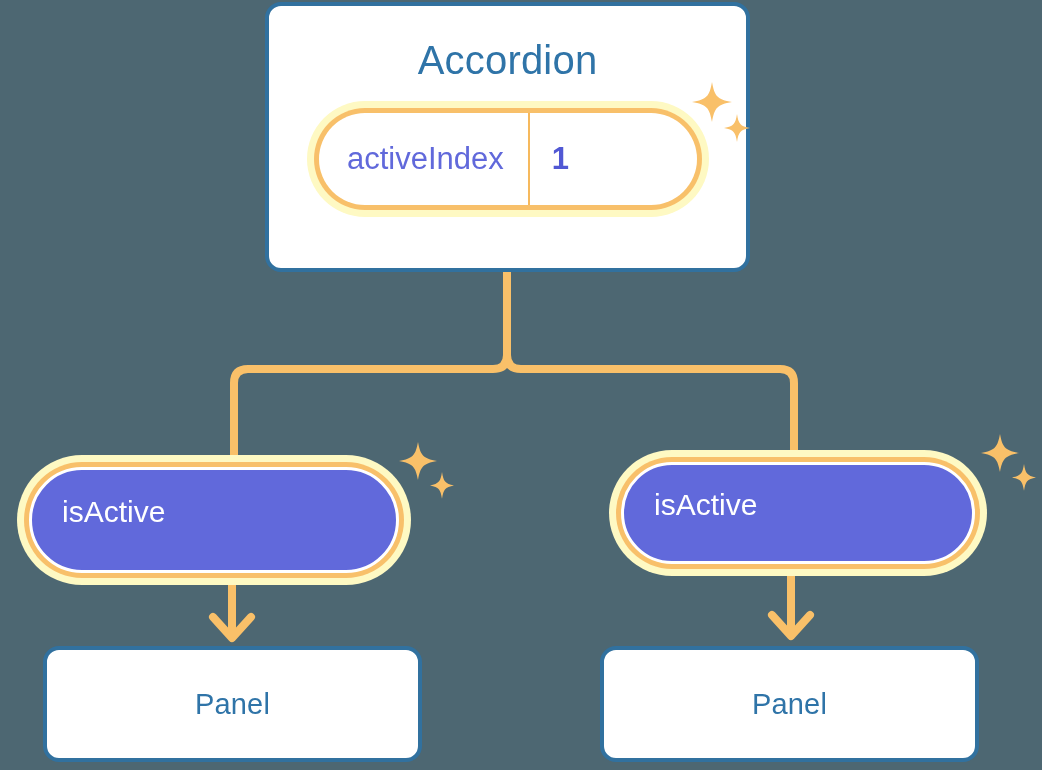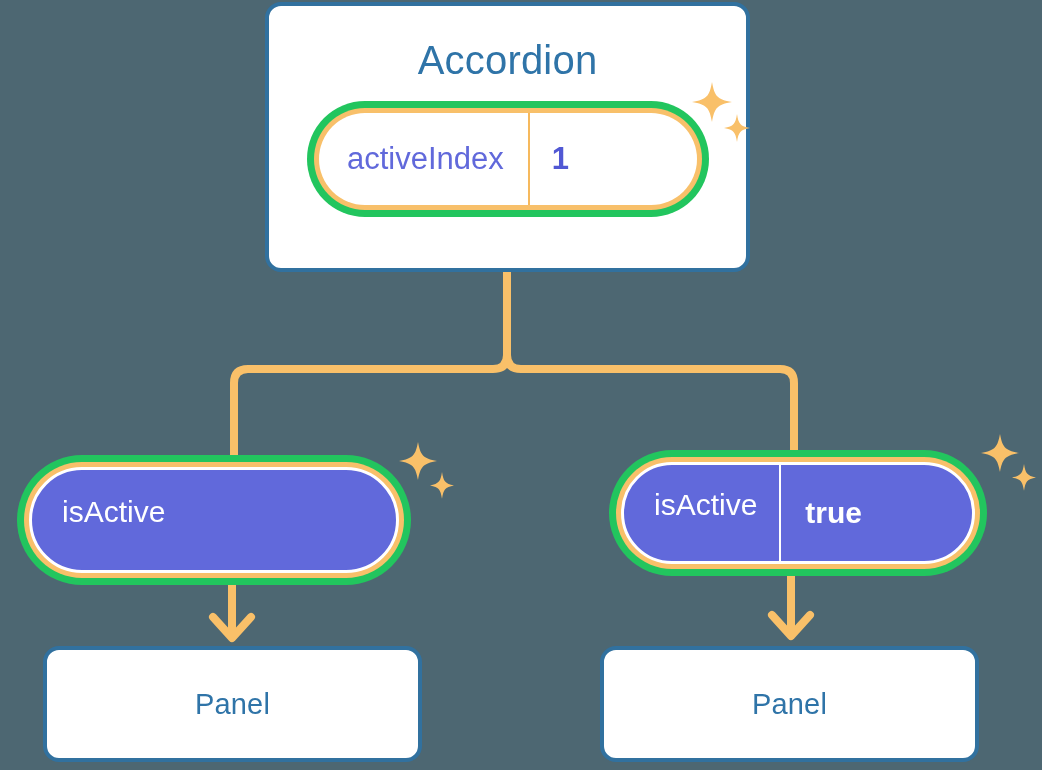--- a/index.html
+++ b/index.html
@@ -83,21 +83,21 @@
   #panel-right-card {
     left: 600px;
     top: 646px;
     width: 379px;
     height: 116px;
   }
 
   
   .pill-outer {
     position: absolute;
-    background: #22c55e;
+    background: #fef9c3;
     border-radius: 999px;
     display: flex;
     align-items: center;
     justify-content: flex-end;
     box-sizing: border-box;
     padding: 7px;
     z-index: 3;
   }
   .pill-mid {
     background: #f8c06a;
@@ -275,21 +275,20 @@
   </div>
 
   <div class="node card panel" id="panel-left-card">
     <div class="card-title">Panel</div>
   </div>
 
   <div class="pill-outer" id="pill-is-active-right">
     <div class="pill-mid">
       <div class="pill-inner solid">
         <div class="pill-key">isActive</div>
-        <div class="pill-val">true</div>
       </div>
     </div>
   </div>
 
   <div class="sparkle-group" id="sparkles-right">
     <svg width="66" height="72" viewBox="0 0 66 72" xmlns="http://www.w3.org/2000/svg">
       <path class="sparkle" d="M22 2 C24.4 15 26.8 18.4 41 21 C26.8 23.6 24.4 27 22 40
                C19.6 27 17.2 23.6 3 21 C17.2 18.4 19.6 15 22 2 Z"></path>
       <path class="sparkle" d="M46 32 C47.5 41.5 49 43.6 58 45.4 C49 47.2 47.5 49.3 46 58.8
                C44.5 49.3 43 47.2 34 45.4 C43 43.6 44.5 41.5 46 32 Z"></path>

